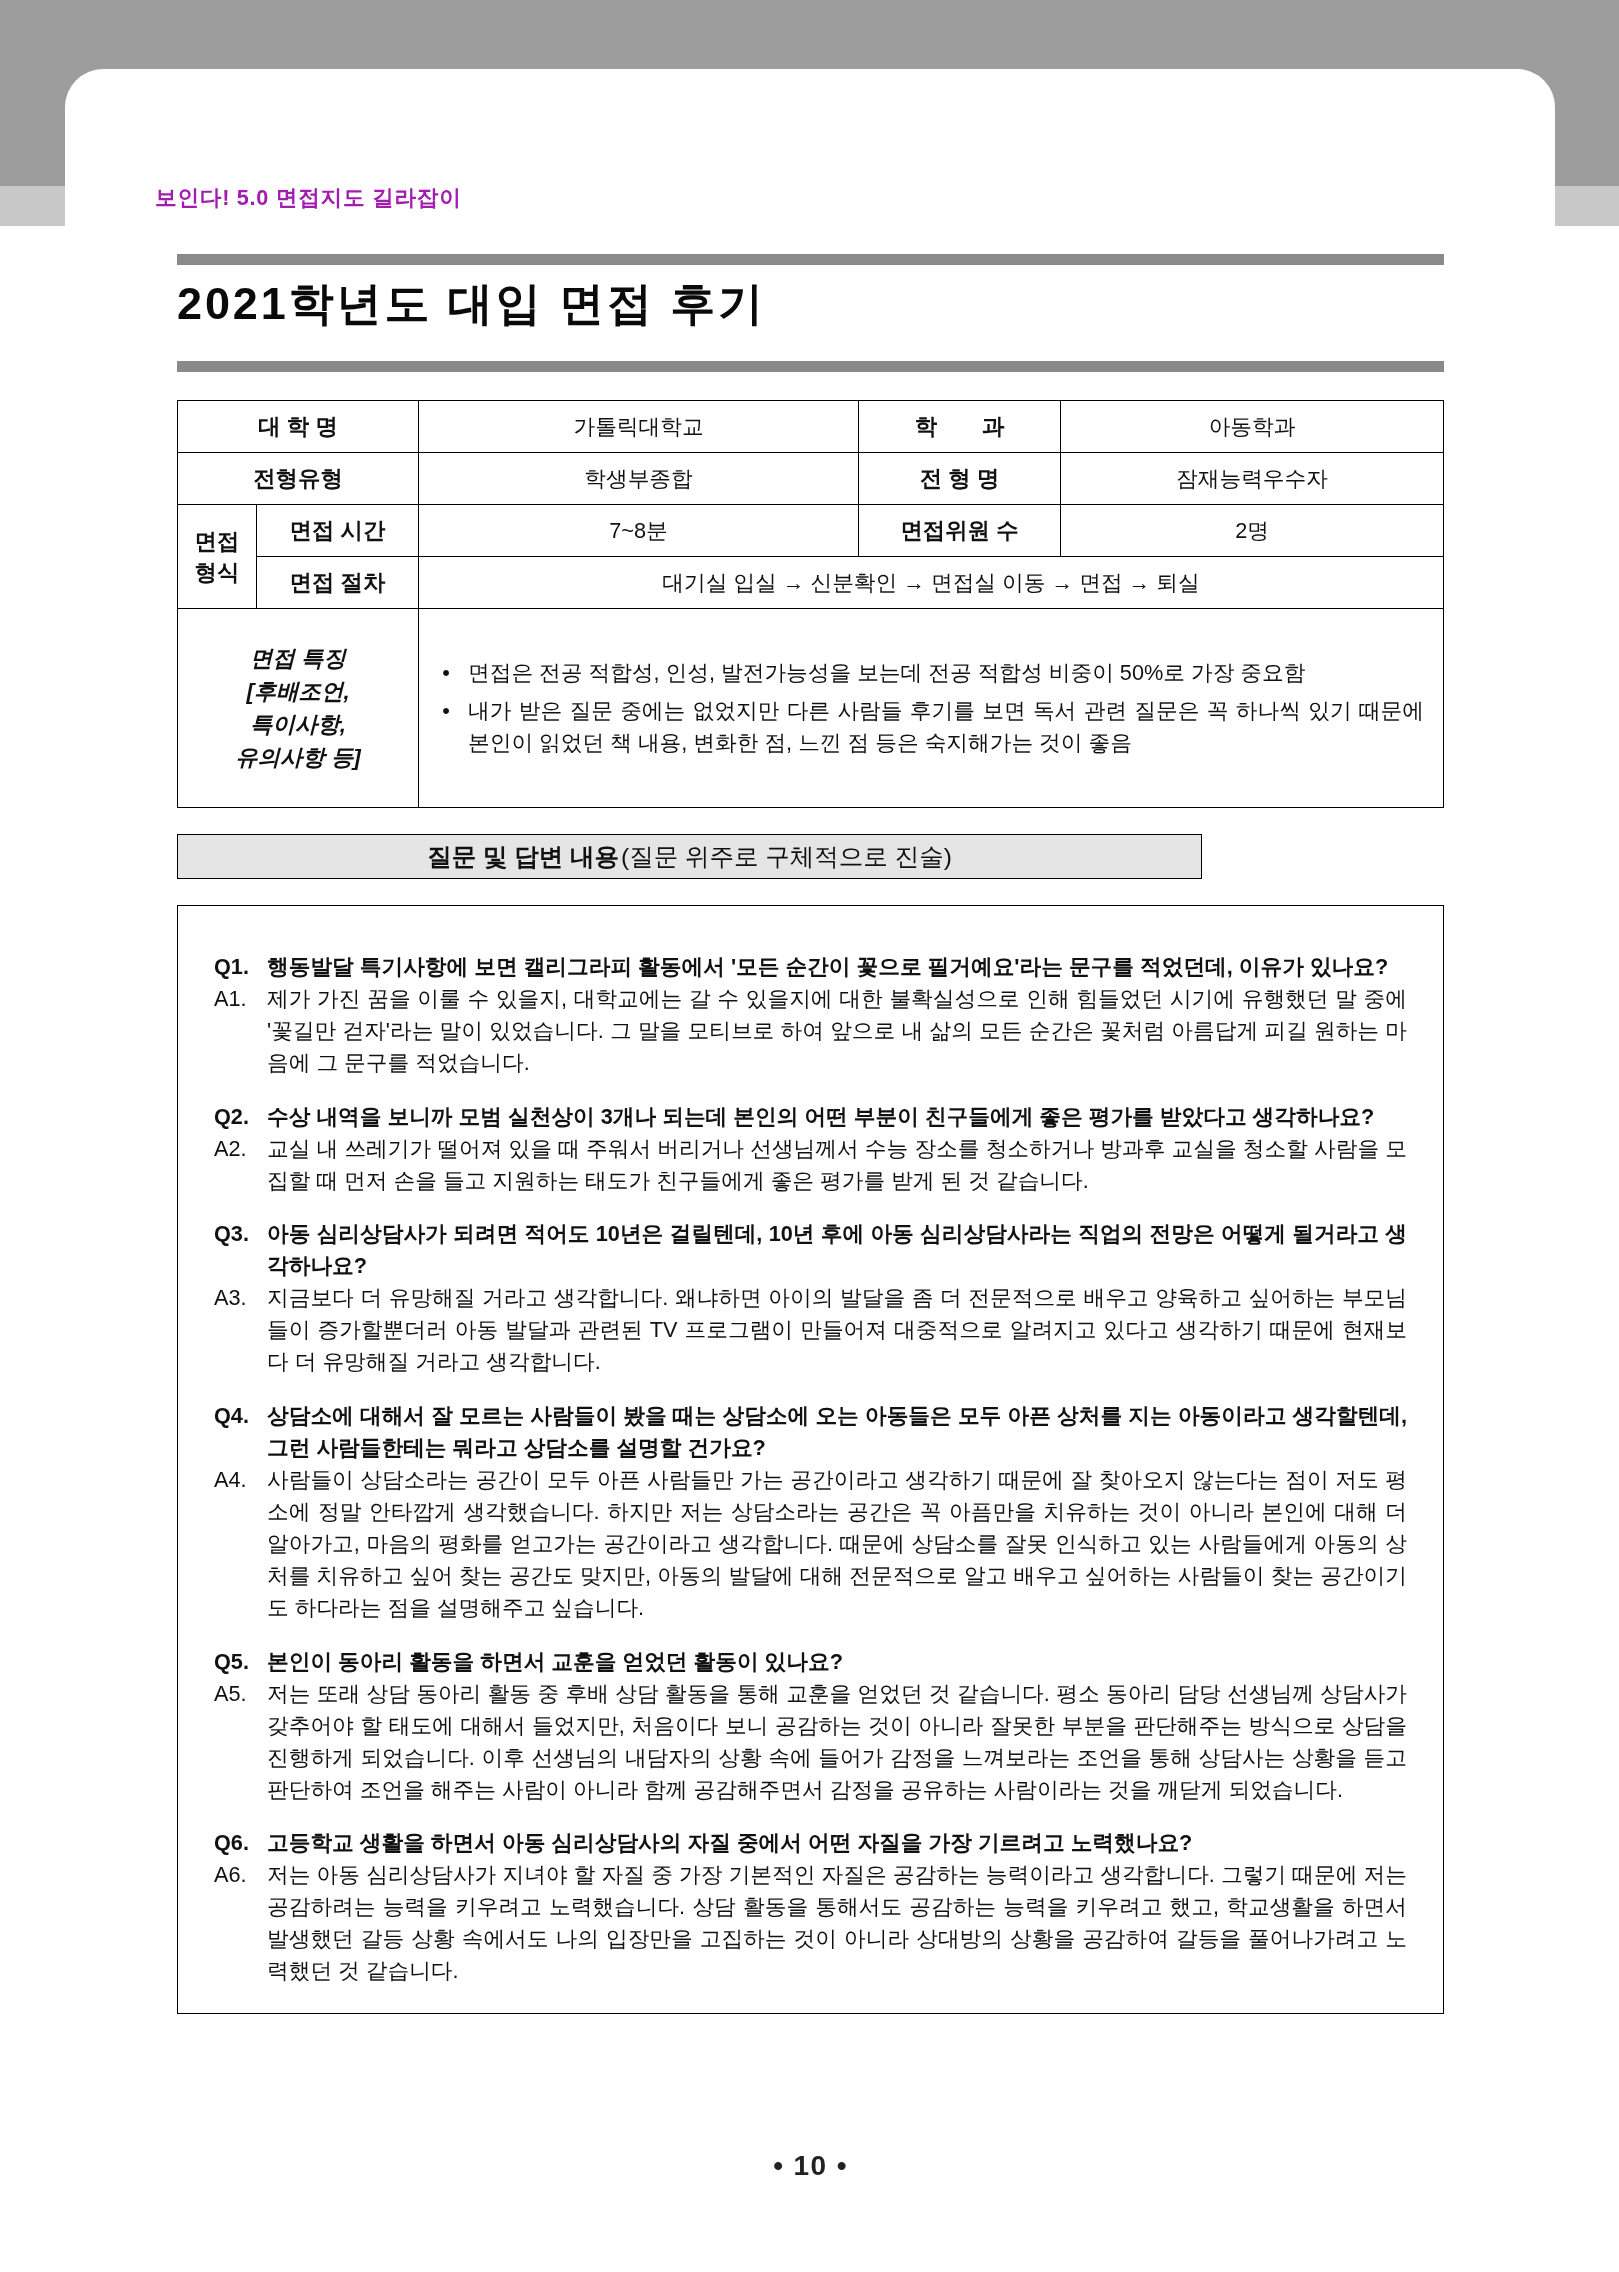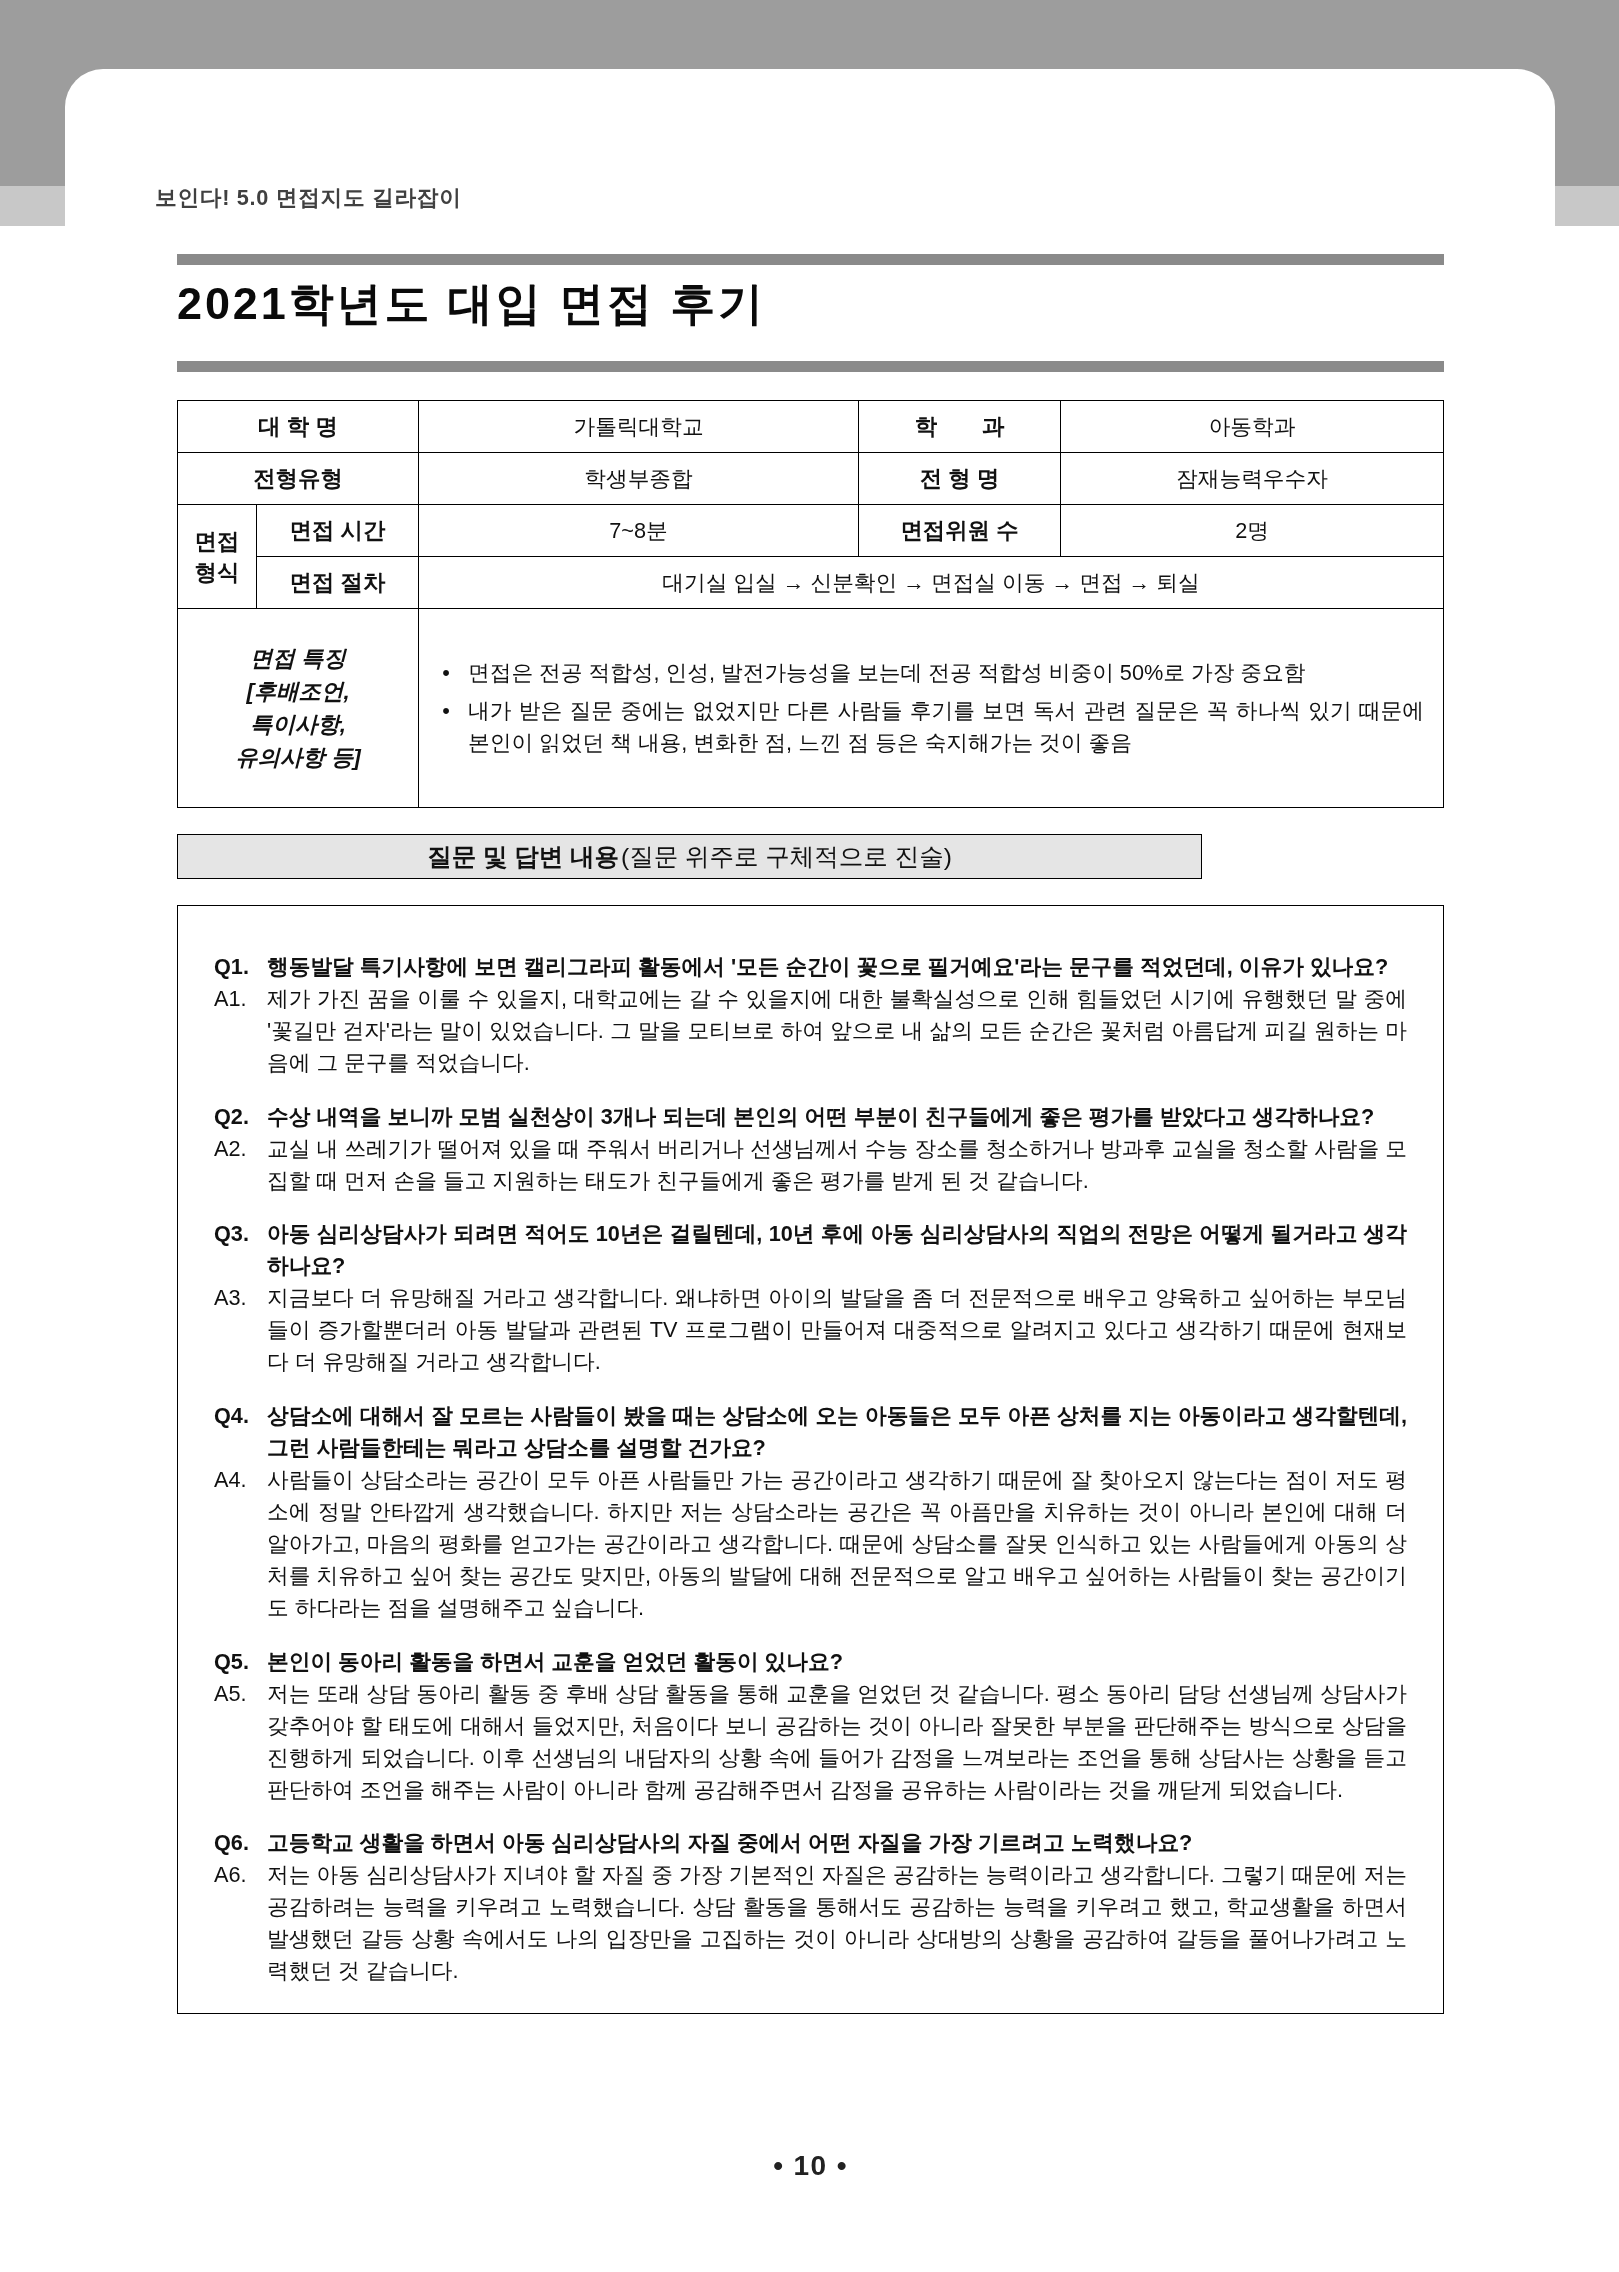--- a/index.html
+++ b/index.html
@@ -21,21 +21,21 @@
   }
   
   .page {
     position:absolute; left:65px; top:69px; width:1490px; height:2204px;
     background:#ffffff;
     border-radius:38px 38px 0 0;
   }
   .doc-header {
     position:absolute; left:90px; top:114px;
     font-size:21.7px; font-weight:bold; letter-spacing:0.7px;
-    color:#404040;
+    color:#a21caf;
   }
   .bar {
     position:absolute; left:112px; width:1267px; height:10.8px;
     background:#8a8a8a;
   }
   .bar-top { top:185px; }
   .bar-bottom { top:292px; }
   .doc-title {
     position:absolute; left:112px; top:209px; width:1267px;
     text-align:left;
@@ -198,21 +198,21 @@
       </div>
       <div class="qa-line qa-a">
         <span class="qa-label">A2.</span>
         <span class="qa-text">교실 내 쓰레기가 떨어져 있을 때 주워서 버리거나 선생님께서 수능 장소를 청소하거나 방과후 교실을 청소할 사람을 모집할 때 먼저 손을 들고 지원하는 태도가 친구들에게 좋은 평가를 받게 된 것 같습니다.</span>
       </div>
     </div>
 
     <div class="qa-item">
       <div class="qa-line qa-q">
         <span class="qa-label">Q3.</span>
-        <span class="qa-text">아동 심리상담사가 되려면 적어도 10년은 걸릴텐데, 10년 후에 아동 심리상담사의 직업의 전망은 어떻게 될거라고 생각하나요?</span>
+        <span class="qa-text">아동 심리상담사가 되려면 적어도 10년은 걸릴텐데, 10년 후에 아동 심리상담사라는 직업의 전망은 어떻게 될거라고 생각하나요?</span>
       </div>
       <div class="qa-line qa-a">
         <span class="qa-label">A3.</span>
         <span class="qa-text">지금보다 더 유망해질 거라고 생각합니다. 왜냐하면 아이의 발달을 좀 더 전문적으로 배우고 양육하고 싶어하는 부모님들이 증가할뿐더러 아동 발달과 관련된 TV 프로그램이 만들어져 대중적으로 알려지고 있다고 생각하기 때문에 현재보다 더 유망해질 거라고 생각합니다.</span>
       </div>
     </div>
 
     <div class="qa-item">
       <div class="qa-line qa-q">
         <span class="qa-label">Q4.</span>

